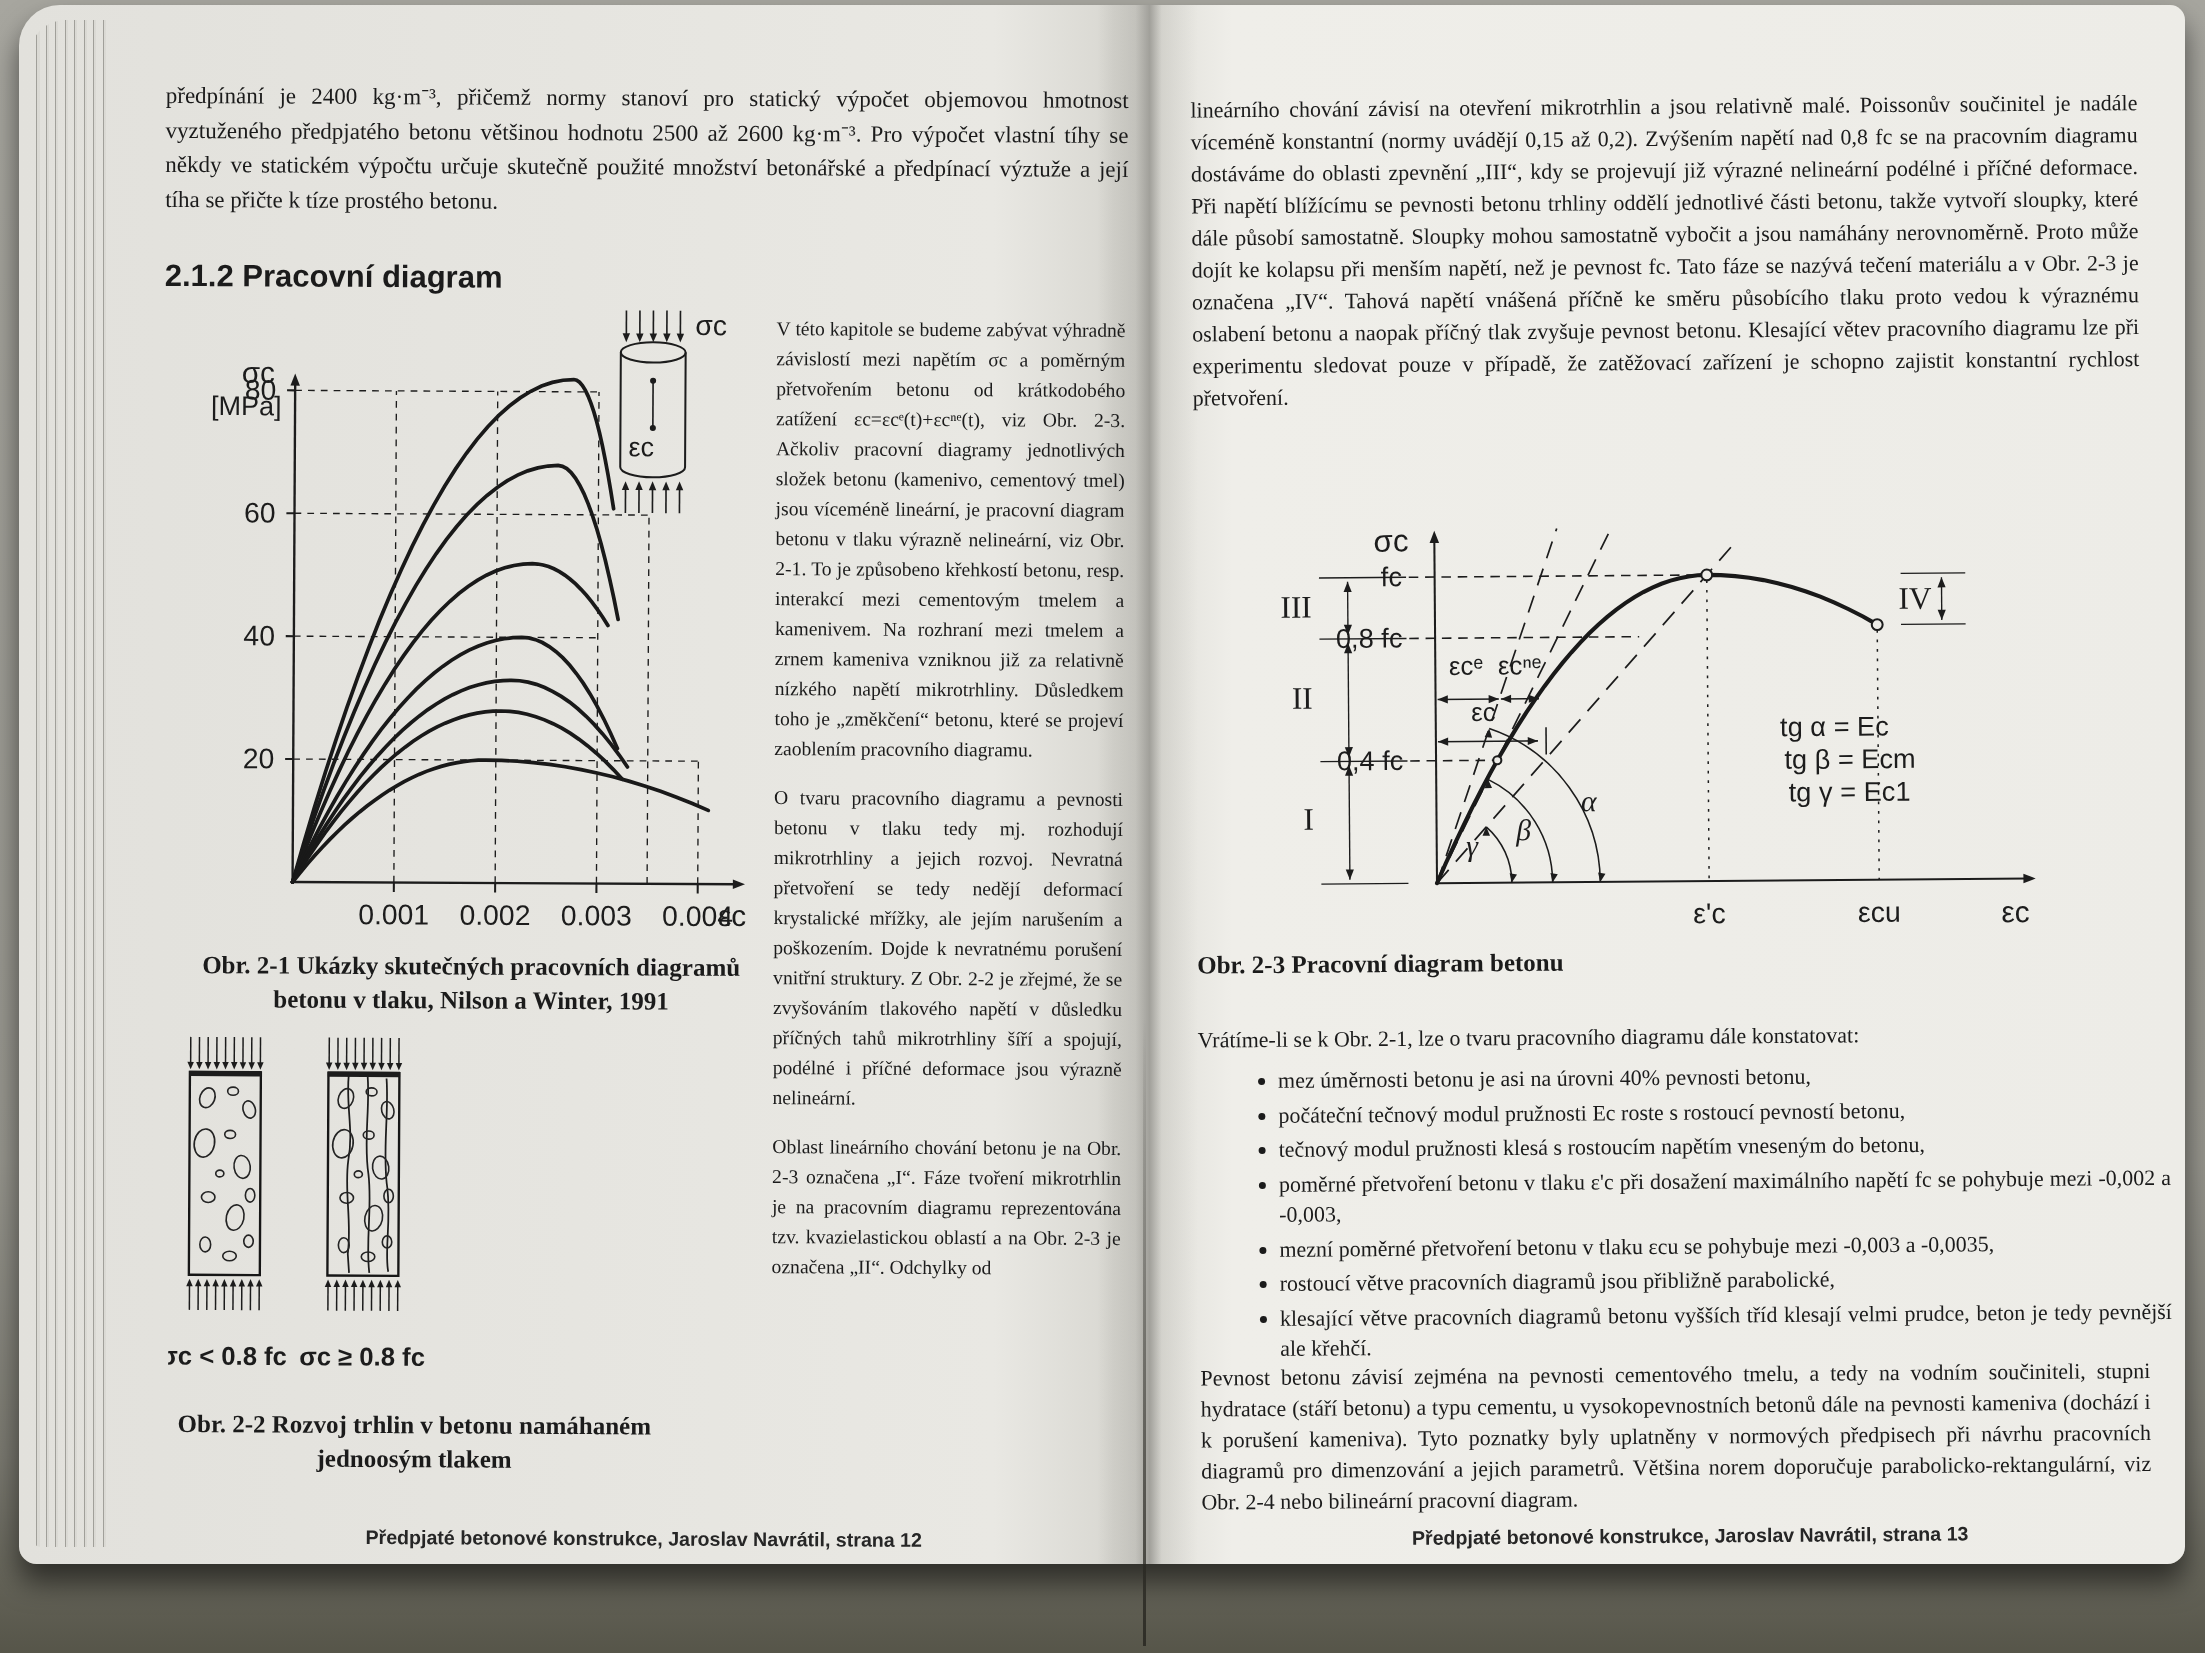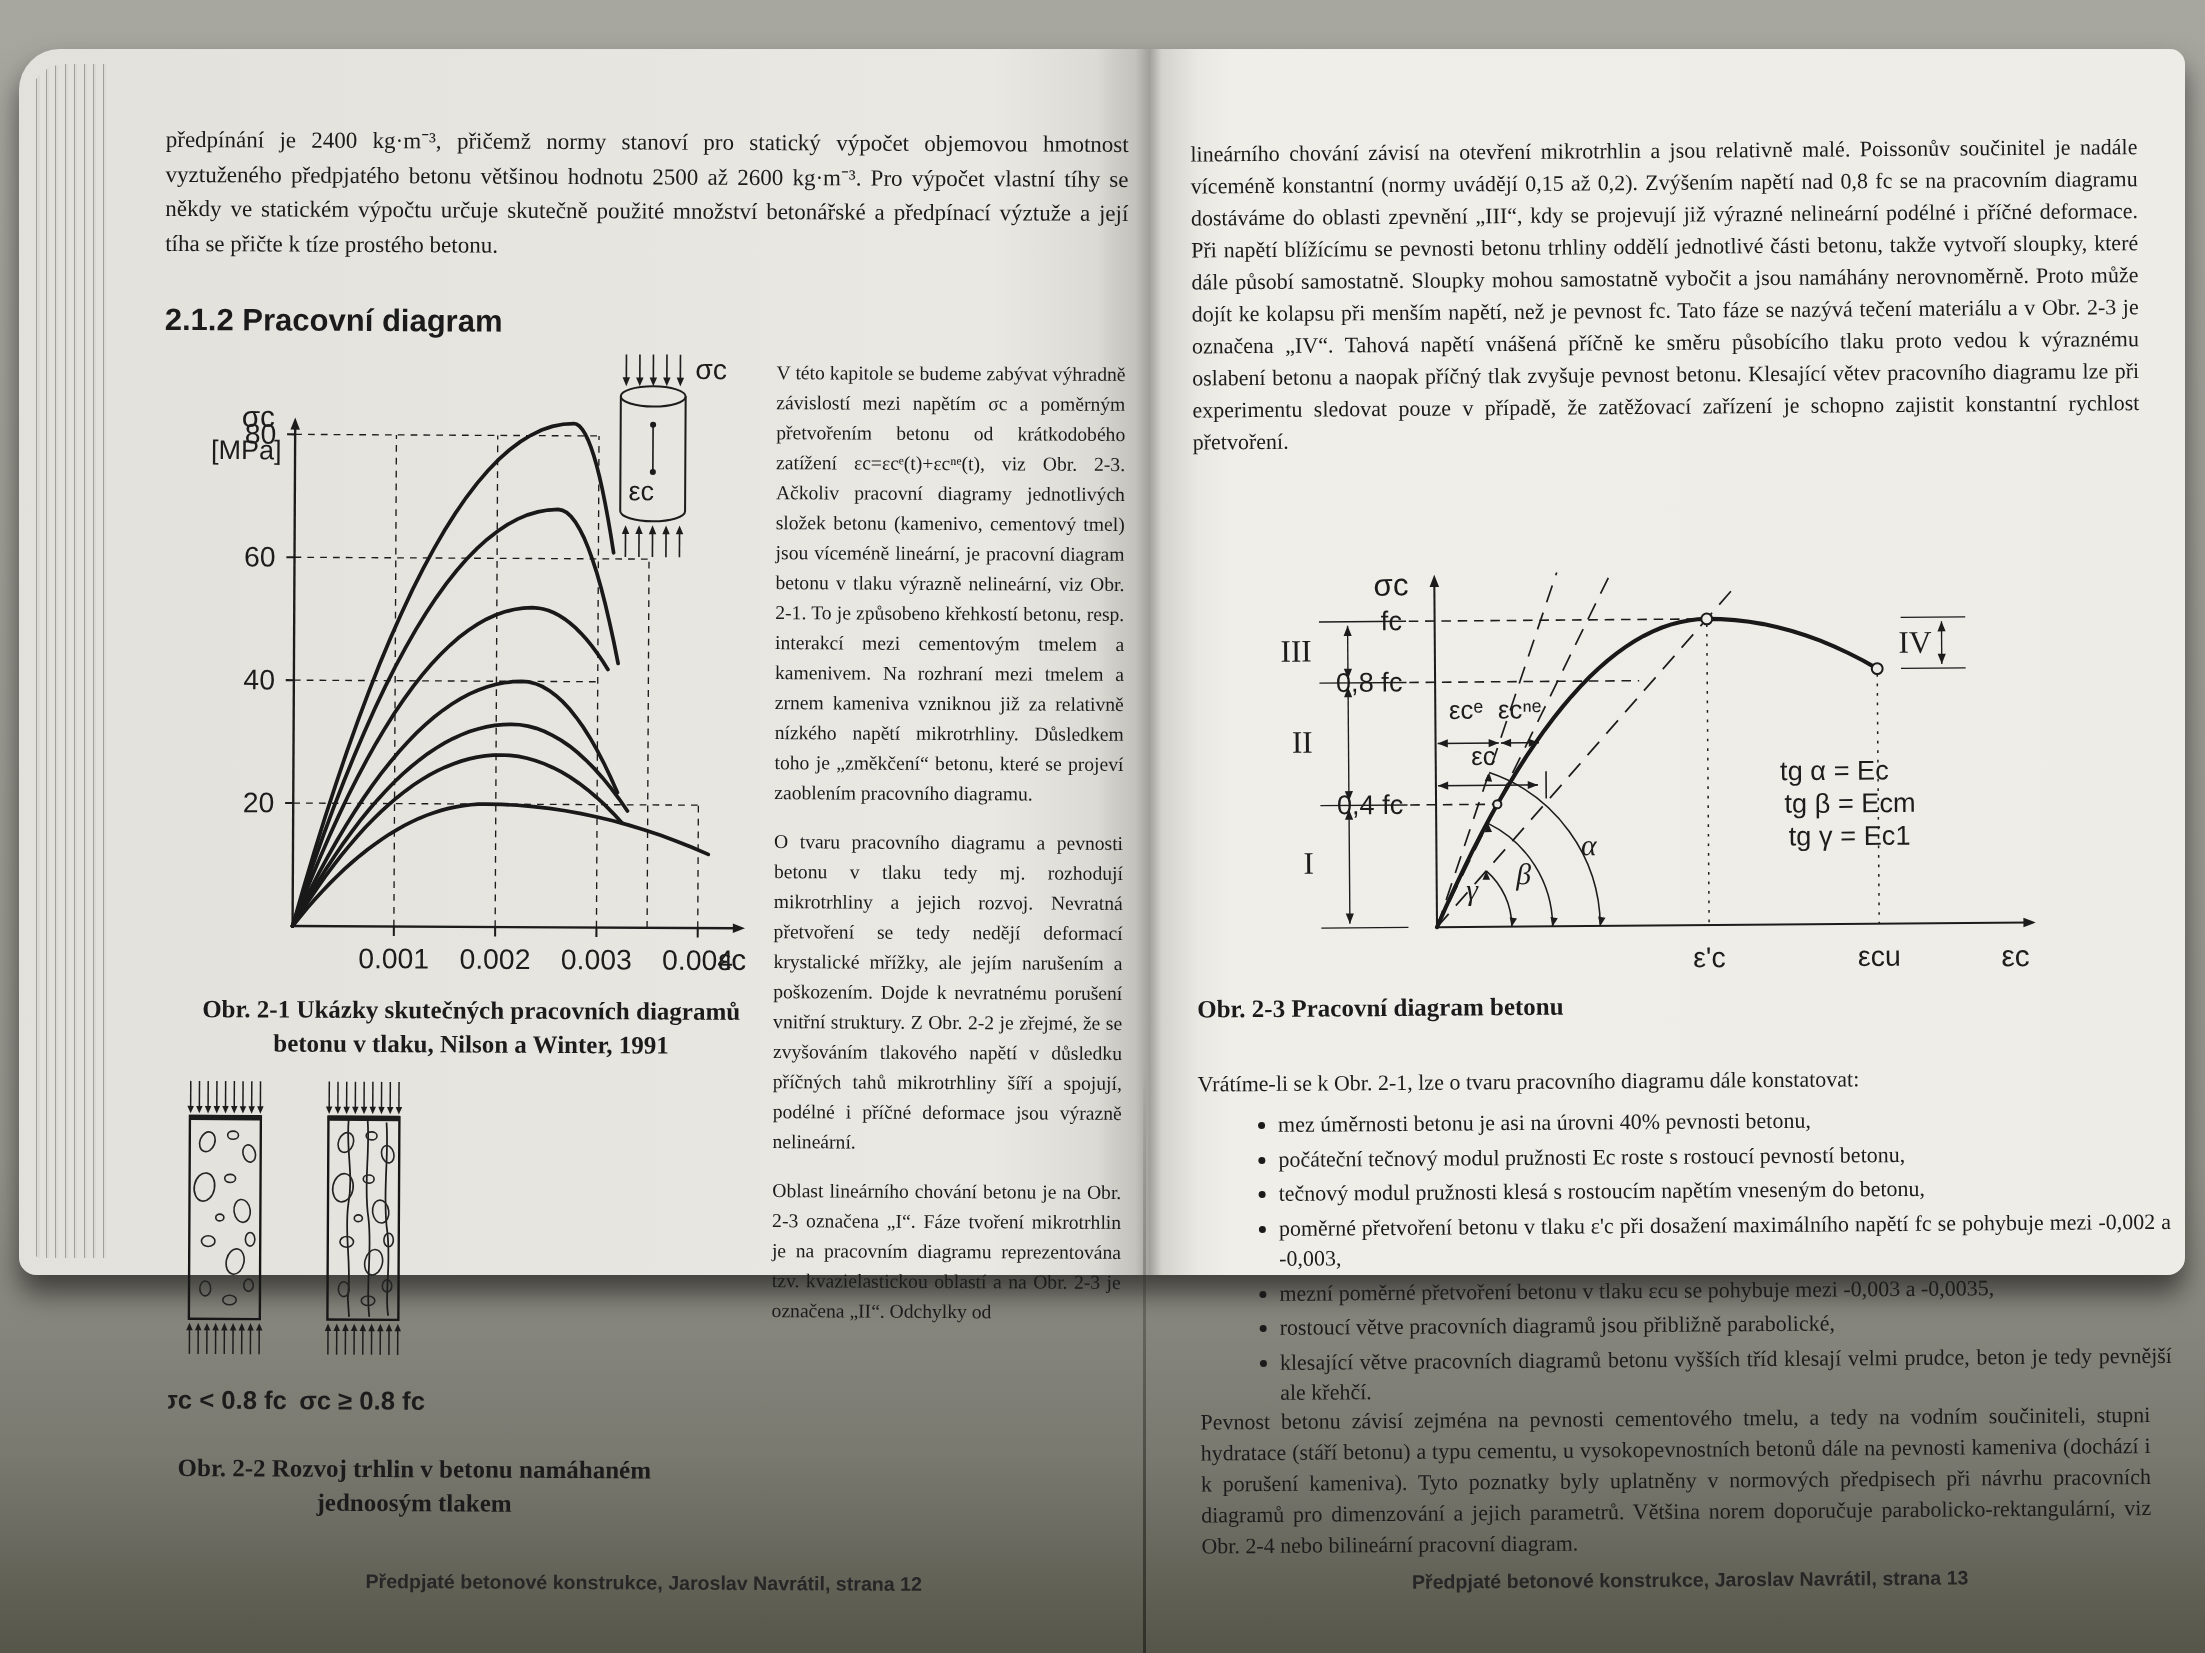--- a/index.html
+++ b/index.html
@@ -1,21 +1,21 @@
 <!DOCTYPE html>
 <html style="font-size:10.8px"><head>
 <meta charset="utf-8">
 <style>
   html,body{margin:0;padding:0;background:#6b6a61;}
   .scene{position:relative;width:2205px;height:1654px;overflow:hidden;
          background:linear-gradient(180deg,#a7a69f 0%,#96958d 70%,#7a7970 88%,#565549 100%);
          font-family:"Liberation Serif", serif;color:#1b1b1b;}
-  .book{position:absolute;left:19px;top:5.4px;width:2166px;height:1226px;
+  .book{position:absolute;left:19px;top:5.4px;width:2166px;height:1559px;
         background:linear-gradient(90deg,#e2e1dc 0%,#e9e8e3 45%,#d9d8d2 50.5%,#efeee9 56%,#edece7 100%);
-        border-radius:41px 15px 17.6px 17.6px;box-shadow:0 17.6px 28px rgba(0,0,0,.55);margin-top:44px;}
+        border-radius:41px 15px 17.6px 17.6px;box-shadow:0 17.6px 28px rgba(0,0,0,.55);}
   .edge-stack{position:absolute;left:10.8px;top:15px;bottom:17.6px;width:81px;
         border-radius:35px 0 0 12px;
         background:repeating-linear-gradient(90deg,rgba(250,250,246,0) 0 6px,rgba(72,71,64,.5) 6px 7.4px,rgba(200,199,192,.35) 7.4px 9.5px);
         opacity:.85;}
   .spine{position:absolute;left:1078px;top:0;width:101px;height:100%;
         background:linear-gradient(90deg,rgba(0,0,0,0) 0%,rgba(58,57,50,.16) 38%,rgba(40,39,34,.34) 52%,rgba(120,119,110,.14) 64%,rgba(0,0,0,0) 100%);}
   .spine-line{position:absolute;left:1124px;top:1013px;width:2.7px;height:628px;
         background:linear-gradient(180deg,rgba(45,44,38,0),rgba(40,39,33,.85));}
   .lp{position:absolute;inset:0;transform:rotate(0.3deg);transform-origin:541px 811px;}
   .rp{position:absolute;inset:0;transform:rotate(-0.45deg);transform-origin:1622px 811px;}

